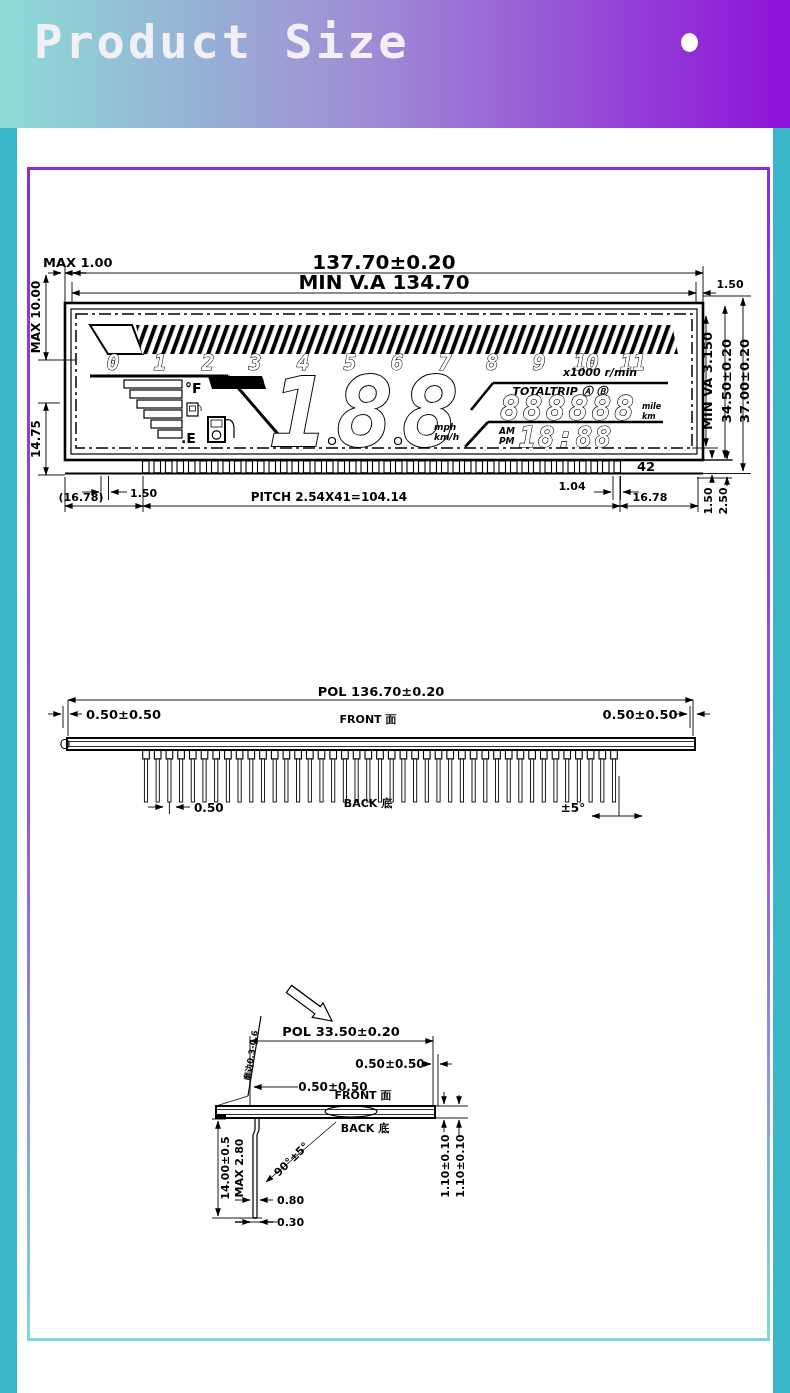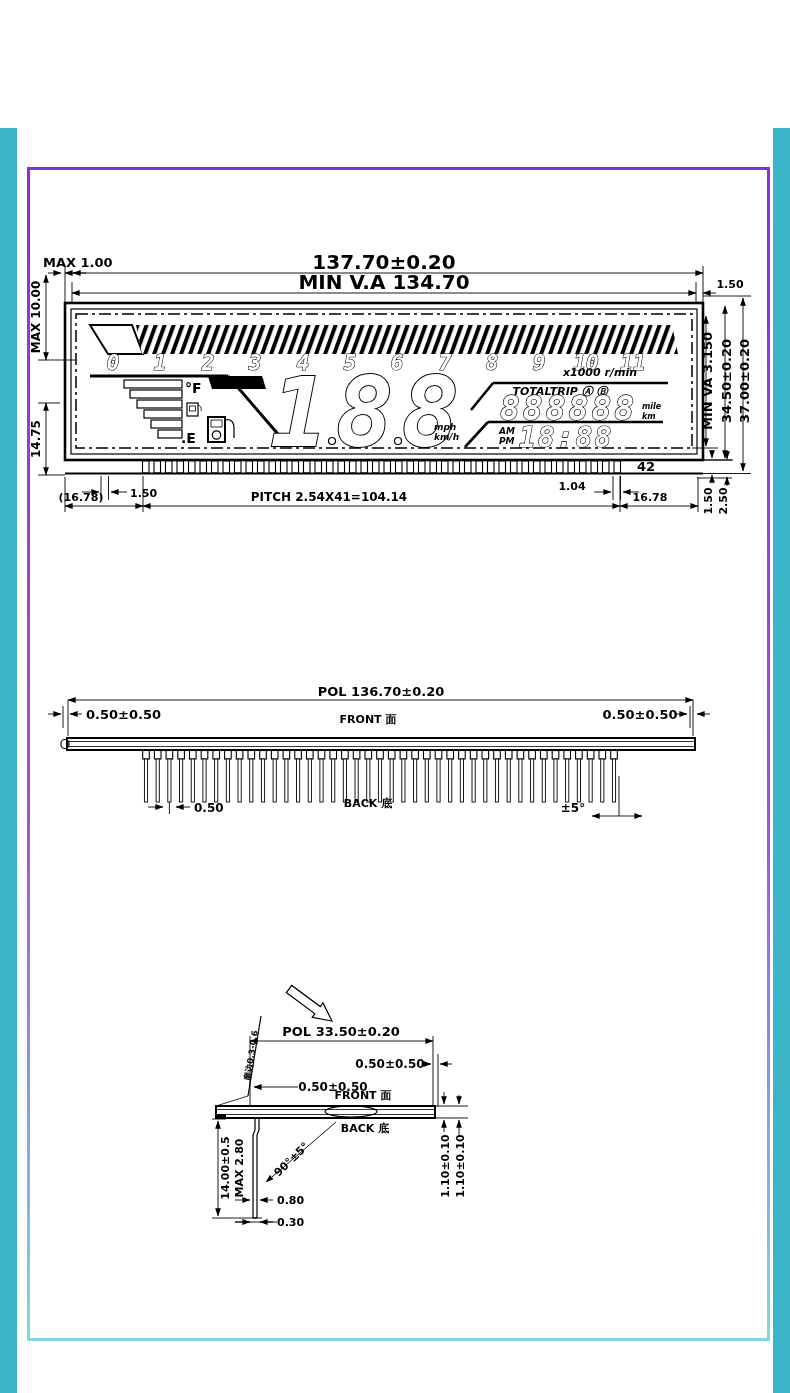--- a/index.html
+++ b/index.html
@@ -35,20 +35,24 @@
   .segnum{font-family:"DejaVu Sans Mono",monospace;font-style:italic;font-weight:700;
        font-size:21px;fill:#fff;stroke:#000;stroke-width:1.1;paint-order:stroke;}
   .pin{stroke:#000;stroke-width:1.1;fill:#fff;}
   .pinleg{stroke:#000;stroke-width:0.9;fill:#fff;}
 </style>
 </head>
 <body>
 
 <div id="page">
 
+  <div id="hdr">
+    <div class="ttl">Product Size</div>
+    <div class="dot"></div>
+  </div>
 
   <div class="strip" id="stripL"></div>
   <div class="strip" id="stripR"></div>
 
   <div id="frame">
   <svg width="737" height="1168" viewBox="0 0 737 1168">
     <defs>
       <marker id="ar" markerWidth="10" markerHeight="7" refX="8.5" refY="3.2" orient="auto-start-reverse">
         <path d="M0,0 L9,3.2 L0,6.4 z" fill="#000"></path>
       </marker>

